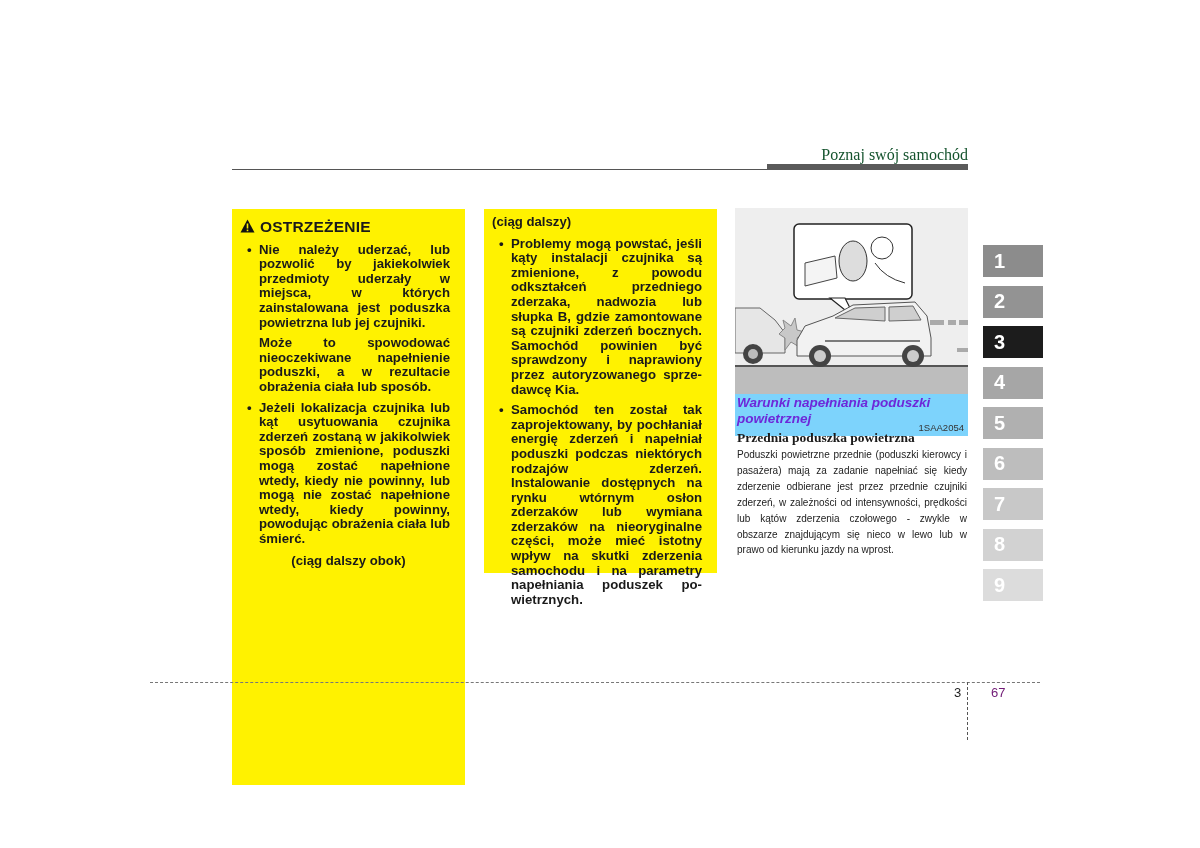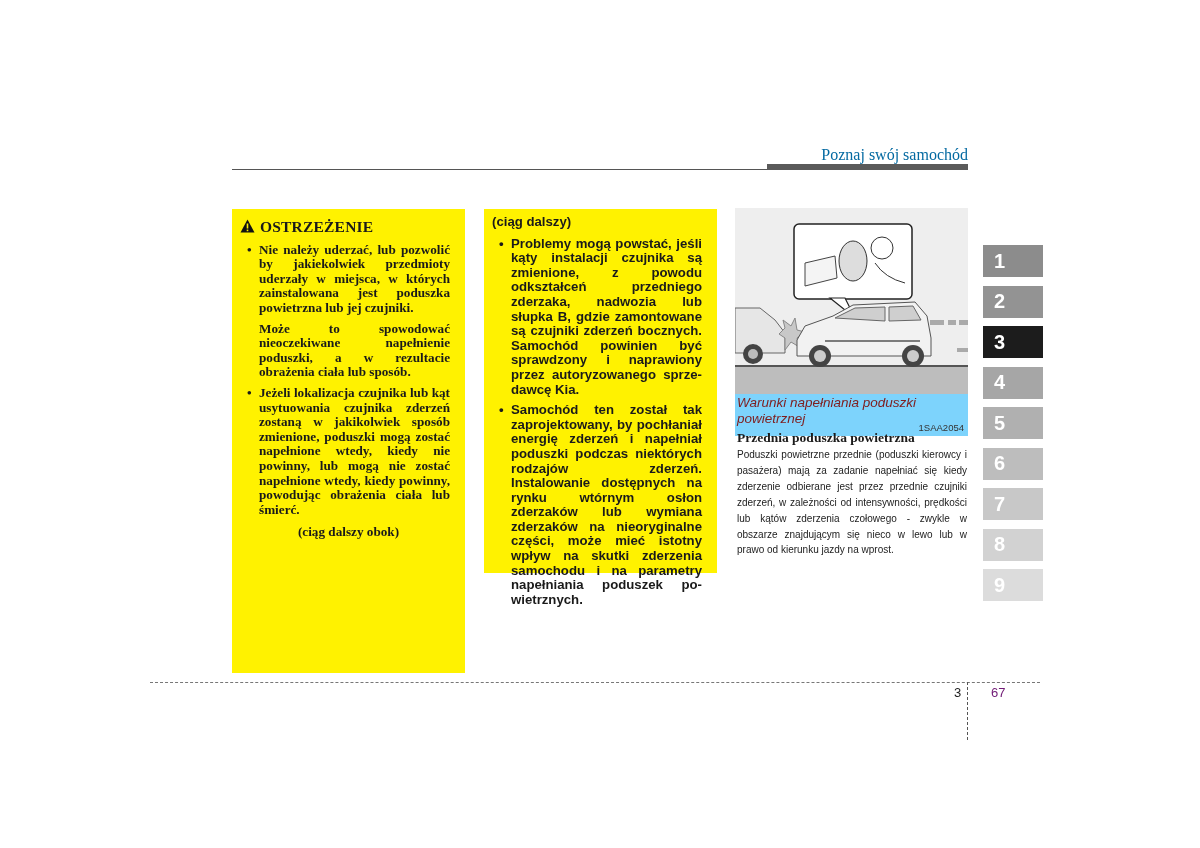--- a/index.html
+++ b/index.html
@@ -5,57 +5,57 @@
   html, body { margin: 0; padding: 0; }
   body {
     width: 1200px; height: 848px; position: relative; overflow: hidden;
     background: #ffffff;
     font-family: "Liberation Sans", sans-serif;
     color: #1a1a1a;
   }
   .header-title {
     position: absolute; right: 232px; top: 146px;
     font-family: "Liberation Serif", serif;
-    font-size: 16px; color: #0369a1;
+    font-size: 16px; color: #14532d;
   }
   .header-rule {
     position: absolute; left: 232px; top: 169px; width: 535px; height: 1px;
     background: #555;
   }
   .header-bar {
     position: absolute; left: 767px; top: 164px; width: 201px; height: 6px;
     background: #5a5a5a;
   }
   .warn-box {
     position: absolute; background: #fff200;
     padding: 6px 8px 6px 8px; box-sizing: border-box;
     font-weight: bold; font-size: 13.2px; line-height: 14.6px;
   }
-  .warn-box.left { left: 232px; top: 209px; width: 233px; height: 464px; font-family: Liberation Serif, serif; }
+  .warn-box.left { left: 232px; top: 209px; width: 233px; height: 576px; }
   .warn-box.mid { left: 484px; top: 209px; width: 233px; height: 364px; }
   .warn-title {
     display: flex; align-items: center; gap: 5px;
     font-size: 15.5px; font-weight: bold; margin: 4px 0 2px 0; letter-spacing: 0.2px;
   }
   .continued { font-size: 13.2px; margin: 0 0 2px 0; }
   ul { margin: 7px; padding: 0; list-style: none; }
   li { position: relative; padding-left: 12px; margin-bottom: 6px; text-align: justify; }
   li::before { content: "•"; position: absolute; left: 0; top: 0; }
   .para { text-align: justify; margin: 6px 0 0 0; }
   .cont-right { text-align: center; margin-top: 8px; }
   .figure {
     position: absolute; left: 735px; top: 208px; width: 233px; height: 228px;
     background: #7dd3fc; overflow: hidden;
   }
   .fig-label {
     position: absolute; right: 4px; bottom: 3px; font-size: 9.5px; color: #333;
   }
   .caption {
     position: absolute; left: 737px; top: 395px; width: 232px;
-    font-style: italic; font-weight: normal; color: #7f1d1d;
+    font-style: italic; font-weight: bold; color: #6d28d9;
     font-size: 13.5px; line-height: 16px;
   }
   .subhead {
     position: absolute; left: 737px; top: 430px; width: 232px;
     font-family: "Liberation Serif", serif; font-weight: bold; font-size: 13.5px;
   }
   .body-text {
     position: absolute; left: 737px; top: 447px; width: 230px;
     font-size: 10px; line-height: 15.9px; text-align: justify; color: #222;
   }

